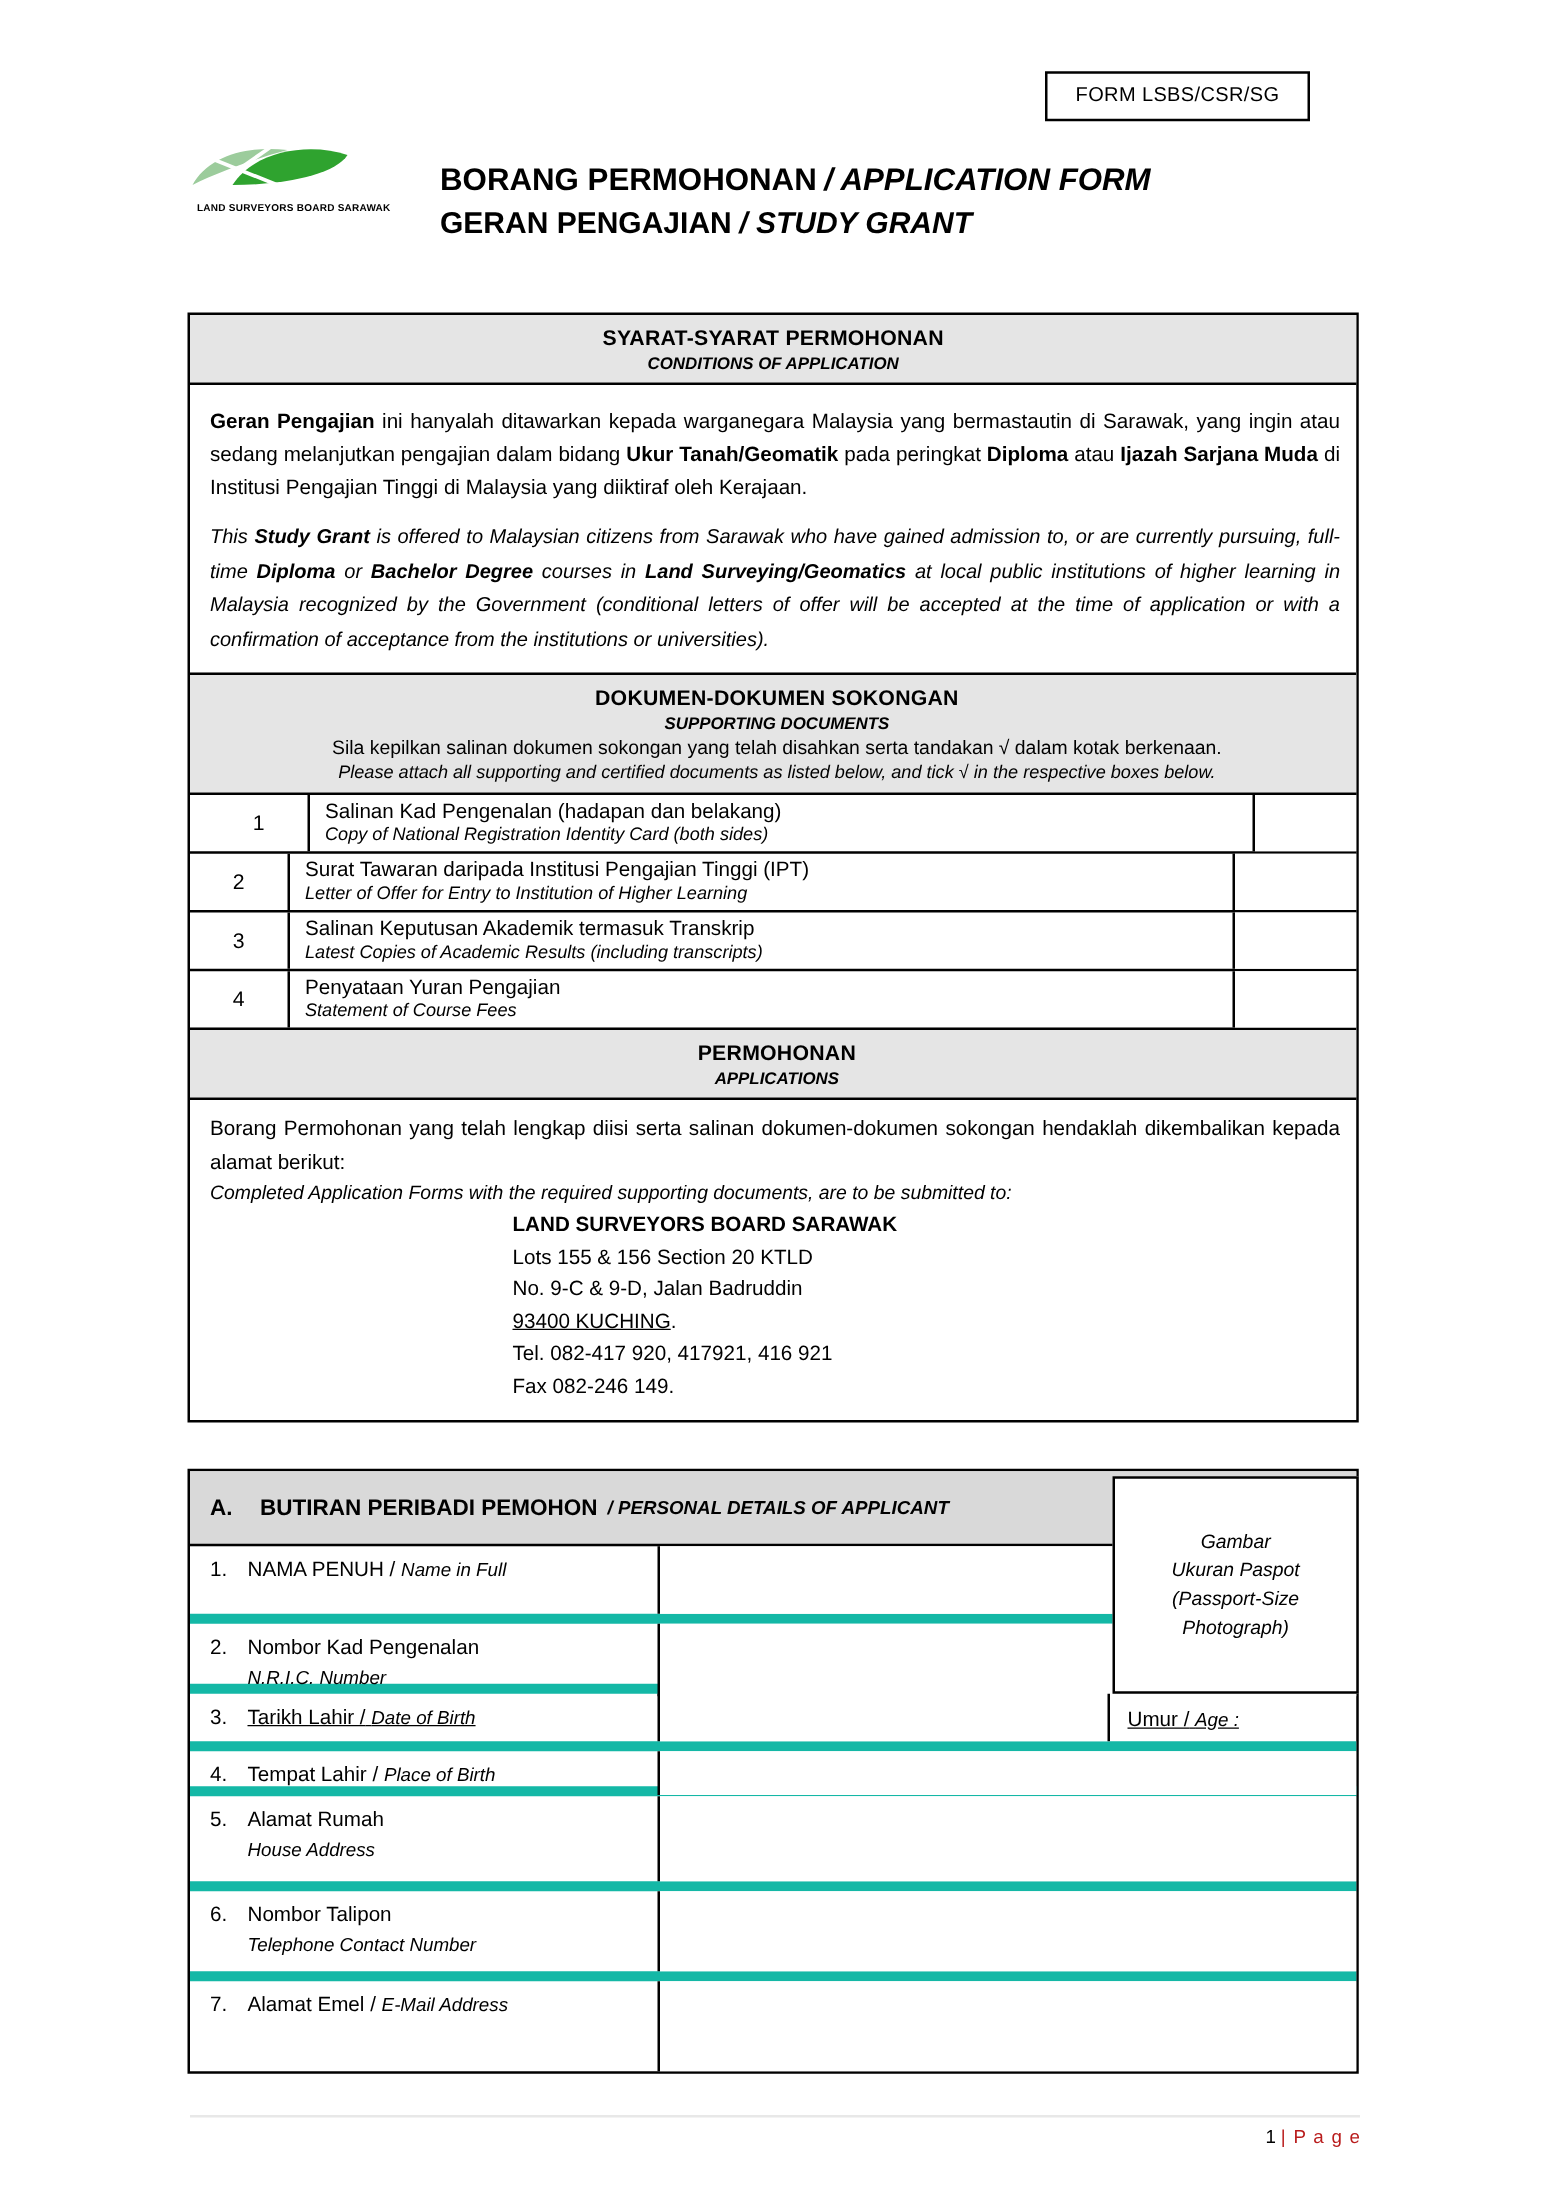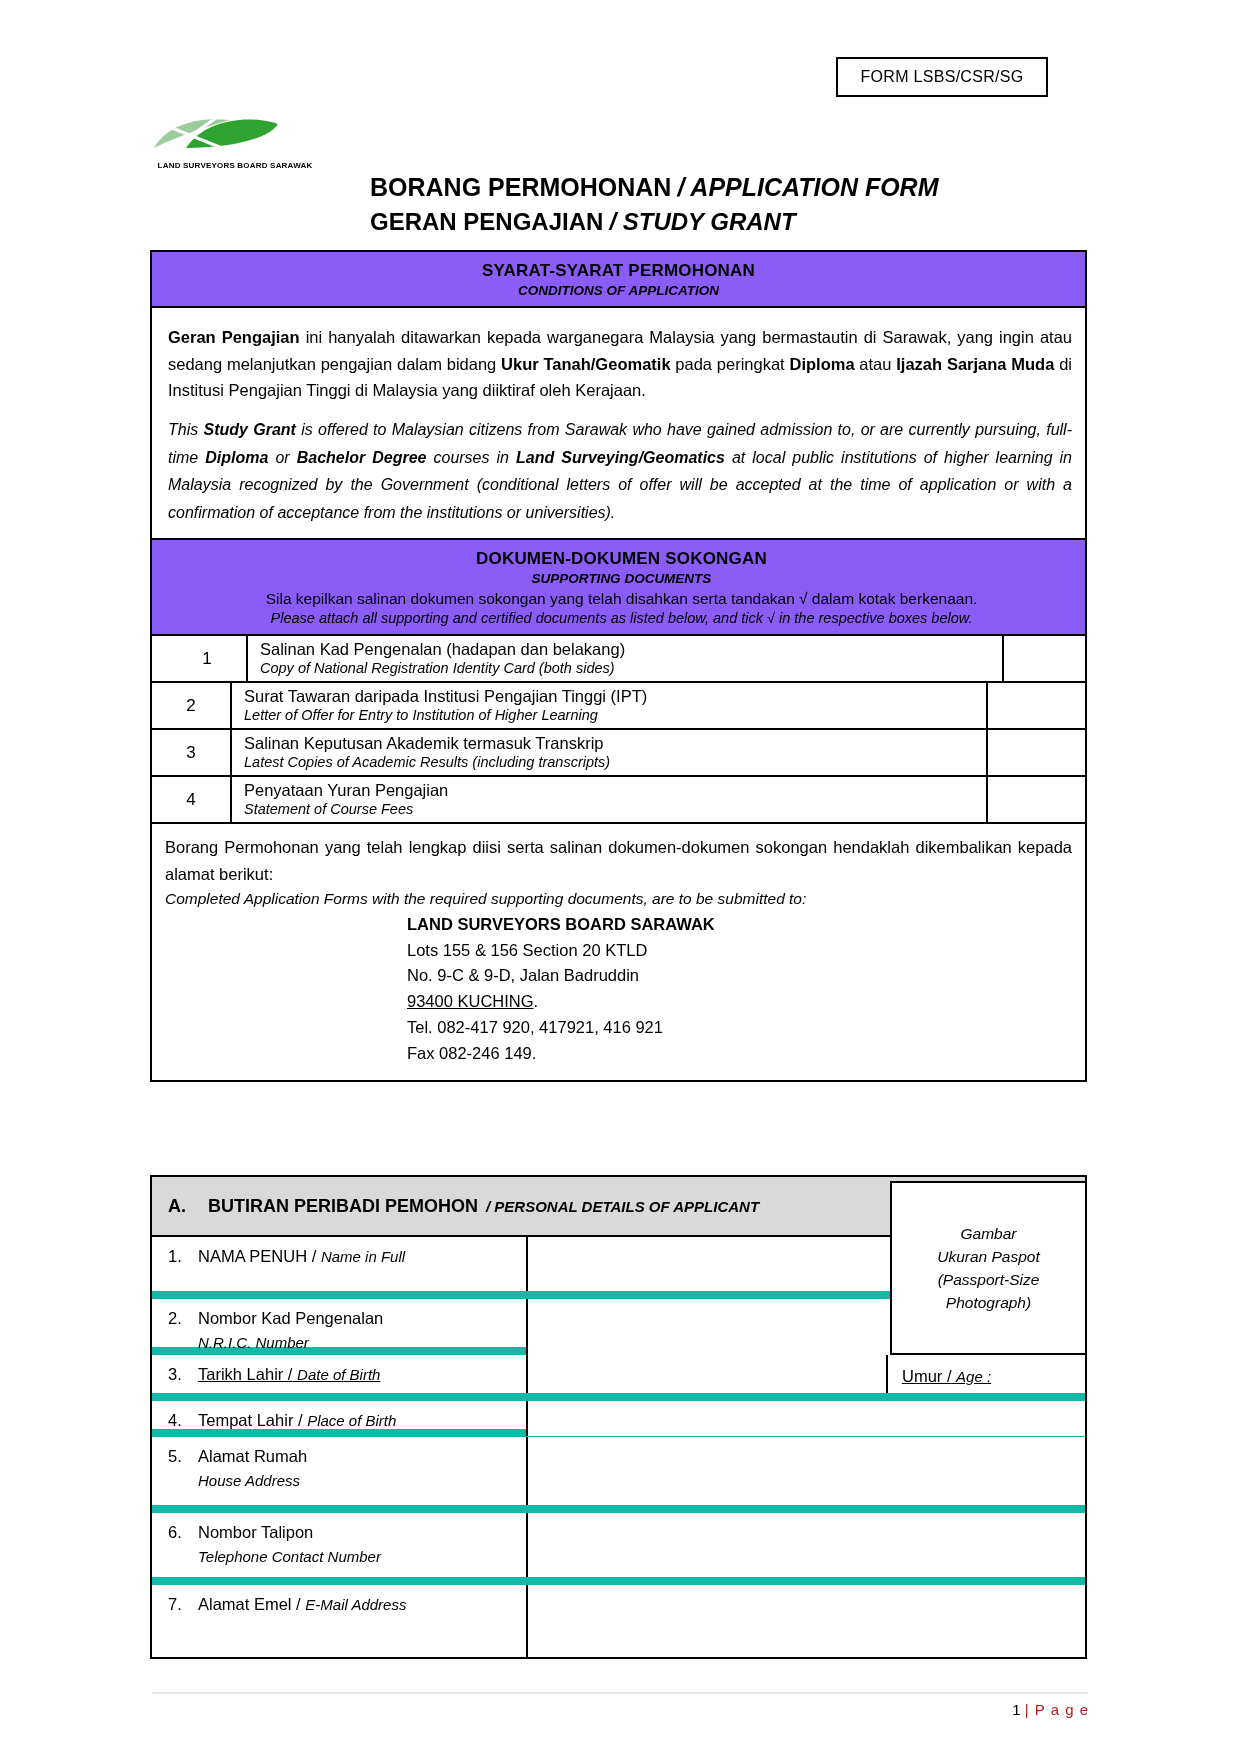--- a/index.html
+++ b/index.html
@@ -16,31 +16,31 @@
     position:absolute; left:836px; top:57px; width:212px; height:40px;
     border:2px solid #000; display:flex; align-items:center; justify-content:center;
     font-size:16px; letter-spacing:.3px;
   }
 
   
   .logo { position:absolute; left:152px; top:112px; width:166px; text-align:center; }
   .logo-caption { font-size:8px; font-weight:bold; letter-spacing:.2px; margin-top:1px; white-space:nowrap; }
 
   
-  .title-block { position:absolute; left:370px; top:130px;margin-top:43px; }
+  .title-block { position:absolute; left:352px; top:130px; }
   .title-line1 { font-size:25px; font-weight:bold; }
   .title-line2 { font-size:24px; font-weight:bold; margin-top:6px; }
   .title-block .i { margin-left:6px; }
 
   
   .main-table {
     position:absolute; left:150px; top:250px; width:937px;
     border:2px solid #000;
   }
-  .peach { background:#8b5cf6; text-align:center; padding:9px 10px 8px; }
+  .peach { background:#e5e5e5; text-align:center; padding:9px 10px 8px; }
   .peach + div, .sect { border-top:2px solid #000;padding-left:16px; }
   .peach-title { font-size:17px; font-weight:bold; letter-spacing:.2px; }
   .peach-sub { font-size:13.5px; font-weight:bold; font-style:italic; margin-top:2px; }
   .peach-note-my { font-size:15.5px; margin-top:4px; }
   .peach-note-en { font-size:14.5px; font-style:italic; margin-top:2px; }
 
   .cond-body { padding:10px 13px 12px; }
   .para-my { font-size:16.5px; line-height:1.62; text-align:justify; margin:6px 0 12px; }
   .para-en { font-size:16px; font-style:italic; line-height:1.72; text-align:justify; }
 
@@ -165,20 +165,24 @@
   </div>
   <div class="doc-row">
     <div class="doc-num">4</div>
     <div class="doc-text">
       <div class="doc-title">Penyataan Yuran Pengajian</div>
       <div class="doc-sub">Statement of Course Fees</div>
     </div>
     <div class="doc-check"></div>
   </div>
 
+  <div class="peach sect">
+    <div class="peach-title">PERMOHONAN</div>
+    <div class="peach-sub">APPLICATIONS</div>
+  </div>
 
   <div class="apps-body sect">
     <p class="apps-para">Borang Permohonan yang telah lengkap diisi serta salinan dokumen-dokumen sokongan hendaklah dikembalikan kepada alamat berikut:</p>
     <p class="apps-para-en">Completed Application Forms with the required supporting documents, are to be submitted to:</p>
     <div class="address">
       <div class="addr-name">LAND SURVEYORS BOARD SARAWAK</div>
       <div>Lots 155 &amp; 156 Section 20 KTLD</div>
       <div>No. 9-C &amp; 9-D, Jalan Badruddin</div>
       <div><span class="u">93400 KUCHING</span><span>.</span></div>
       <div>Tel. 082-417 920, 417921, 416 921</div>

